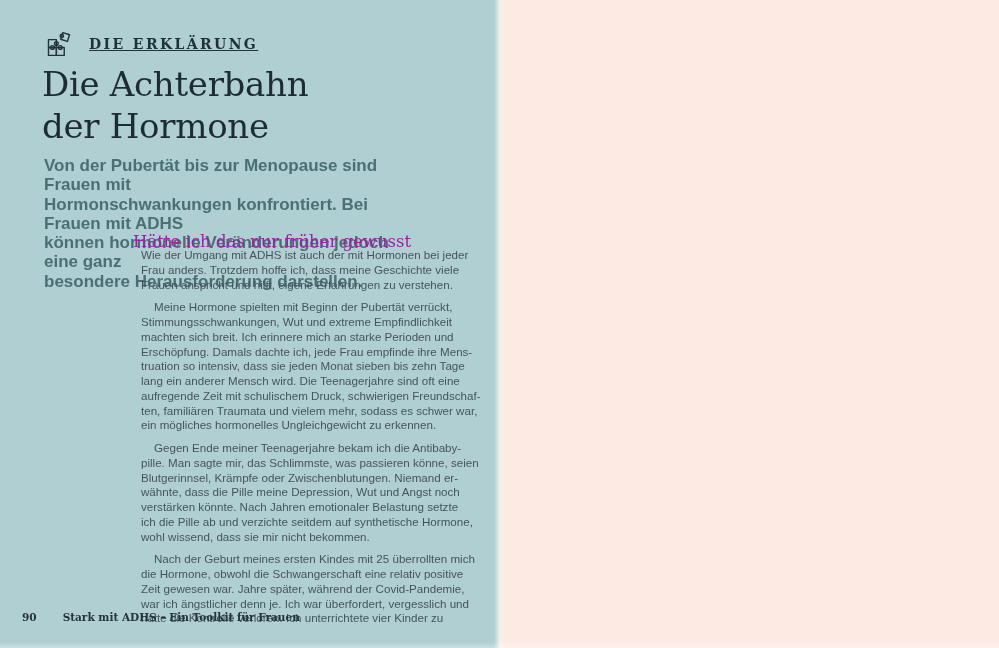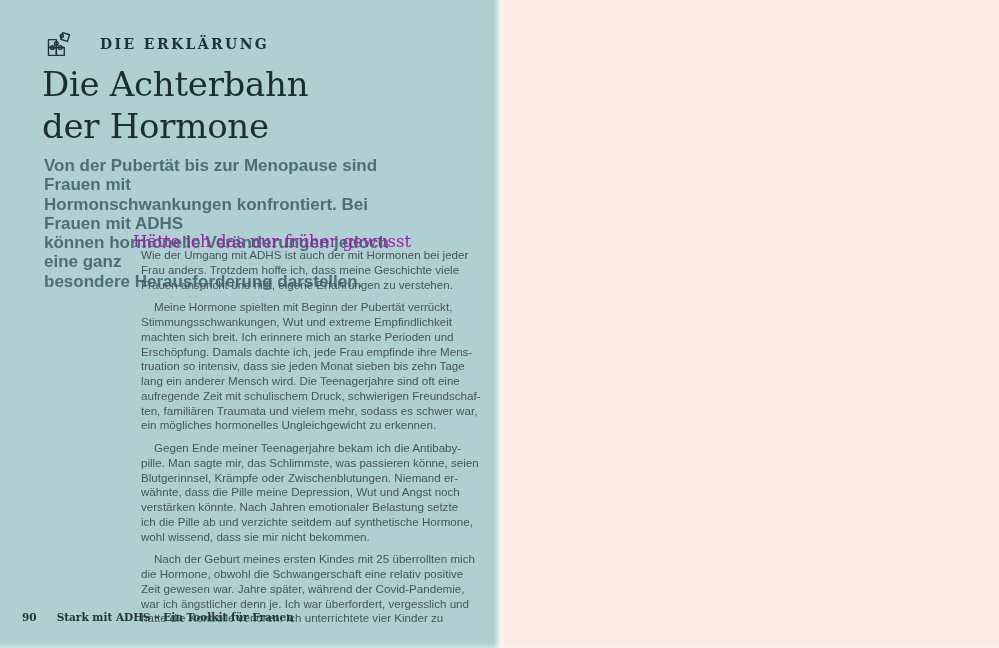--- a/index.html
+++ b/index.html
@@ -10,38 +10,38 @@
   .page-left{left:0;width:499px;background:#b0cfd2;}
   .page-right{left:499px;width:500px;background:#fdeae3;}
   .gutter{position:absolute;top:0;left:494px;width:12px;height:648px;
           background:linear-gradient(90deg,#b0cfd2 0%,#cfe0e0 25%,#f3f2ee 50%,#fceee6 75%,#fdeae3 100%);}
   .bottom-edge{position:absolute;left:0;bottom:0;width:999px;height:6px;
           background:linear-gradient(180deg,rgba(255,255,255,0) 0%,rgba(255,255,255,0.35) 100%);}
 
   .multiline{white-space:pre-line;margin-top:9px;}
 
   
-  .chapter-header{position:absolute;left:44px;top:30px;display:flex;align-items:center;gap:26px;color:#22333b;}
+  .chapter-header{position:absolute;left:44px;top:30px;display:flex;align-items:center;gap:15px;color:#22333b;text-decoration:underline;}
   .chapter-header .icon{width:30px;height:28px;}
   .eyebrow{font-family:"DejaVu Serif",serif;font-size:14px;font-weight:600;
            letter-spacing:2.4px;color:#20313a;}
   .main-title{position:absolute;left:42px;top:54px;font-family:"DejaVu Serif",serif;
            font-size:34px;line-height:42px;font-weight:500;color:#1d2c33;letter-spacing:-0.3px;}
   .intro{position:absolute;left:44px;top:147px;width:350px;font-size:17px;line-height:19.3px;
            font-weight:bold;color:#4a7076;}
   .l-heading{position:absolute;left:133px;top:218px;font-family:"DejaVu Serif",serif;
            font-size:16.5px;font-weight:500;color:#a21caf;}
   .l-body{position:absolute;left:133px;top:240px;width:356px;font-size:11.6px;
            line-height:14.75px;color:#46545b;}
   .l-body p,.r-body p{margin:8px;}
   .para-indent{text-indent:13px;}
 
   .footer{position:absolute;top:611px;font-family:"DejaVu Serif",serif;font-size:10.5px;
            font-weight:bold;}
-  .footer-left{left:22px;display:flex;gap:20px;color:#24343b;}
+  .footer-left{left:22px;display:flex;gap:26px;color:#24343b;}
 </style>
 </head>
 <body>
 
 <svg width="0" height="0" style="position:absolute">
   <defs>
     <symbol id="puzzle" viewBox="0 0 34 32">
       <g fill="none" stroke="currentColor" stroke-width="1.6" stroke-linejoin="round" stroke-linecap="round">
         <path d="M5 11 h9 v9 h-9 z"></path>
         <path d="M5 20 h9 v9 h-9 z"></path>

